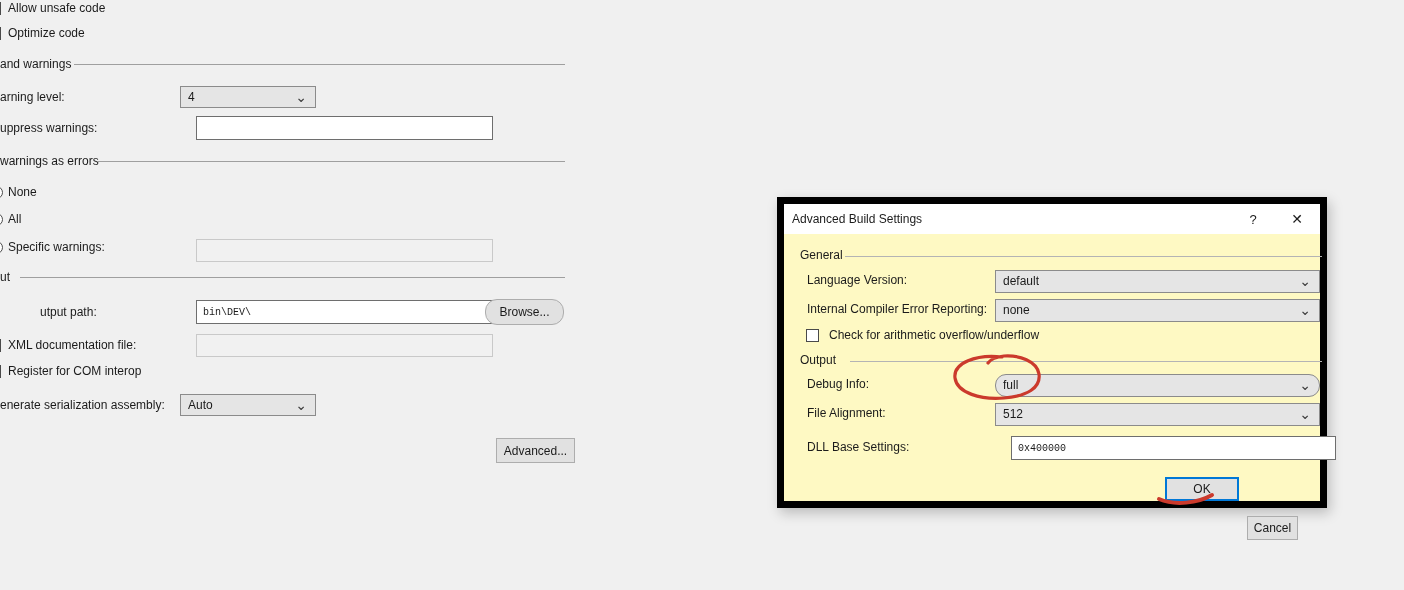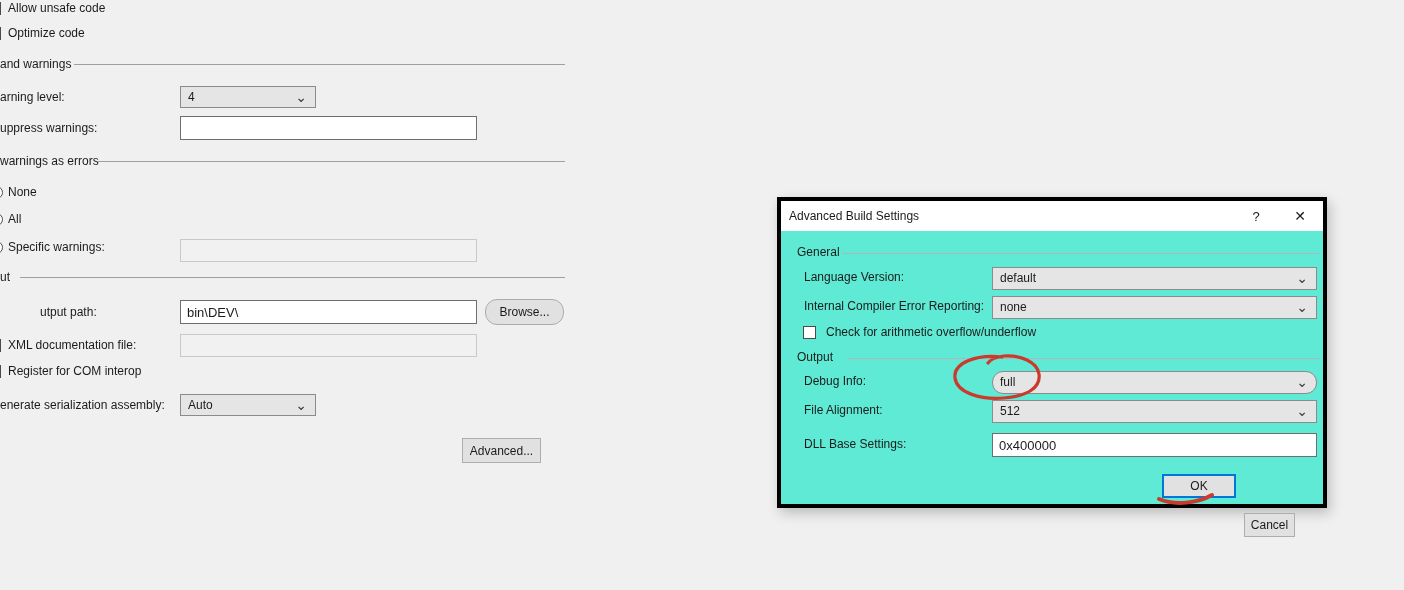--- a/index.html
+++ b/index.html
@@ -12,22 +12,22 @@
   .build-page { position:absolute; left:0; top:0; width:600px; height:590px; }
   .lbl { position:absolute; white-space:nowrap; line-height:15px; }
   .rule { position:absolute; height:1px; background:#9f9f9f; }
   .cb-frag { position:absolute; width:13px; height:13px; background:#fff; border:1px solid #4a4a4a; }
   .rad-frag { position:absolute; width:13px; height:13px; background:#fff; border:1px solid #4a4a4a; border-radius:50%; }
 
   .combo { position:absolute; background:#e5e5e5; border:1px solid #8b8b8b; }
   .combo .val { position:absolute; left:7px; top:3px; line-height:15px; }
   .combo .chev { position:absolute; right:8px; top:1px; font-size:14px; color:#3c3c3c; line-height:18px; }
 
-  .tbox { position:absolute; background:#fff; border:1px solid #6e6e6e; font-family:Liberation Sans, sans-serif;
-          font-size:13px; color:#1b1b1b; padding:0 6px; }
+  .tbox { position:absolute; background:#fff; border:1px solid #6e6e6e; font-family:Liberation Mono, monospace;
+          font-size:10px; color:#1b1b1b; padding:0 6px;margin-left:16px; }
   .tbox.disabled { background:#f1f1f1; border:1px solid #c9c9c9; }
 
   .btn { position:absolute; background:#e1e1e1; border:1px solid #adadad; font-family:"Liberation Sans",sans-serif;
          font-size:12px; color:#1b1b1b; text-align:center; display:flex; align-items:center; justify-content:center; }
 
   
   .cb-unsafe   { left:-12px; top:2px; }
   .l-unsafe    { left:8px;  top:1px; }
   .cb-optimize { left:-12px; top:27px; }
   .l-optimize  { left:8px;  top:26px; }
@@ -51,25 +51,25 @@
   .l-outpath   { left:0;    top:305px;margin-left:40px; }
   .in-outpath  { left:180px; top:300px; width:297px; height:24px; }
   .btn-browse  { left:485px; top:299px; width:79px; height:26px;border-radius:12px; }
   .l-xmldoc    { left:8px;  top:338px; }
   .cb-xmldoc   { left:-12px; top:339px; }
   .in-xmldoc   { left:180px; top:334px; width:297px; height:23px; }
   .l-com       { left:8px;  top:364px; }
   .cb-com      { left:-12px; top:365px; }
   .l-serial    { left:0;    top:398px; }
   .combo-serial { left:180px; top:394px; width:136px; height:22px;text-align:center; }
-  .btn-advanced { left:462px; top:438px; width:79px; height:25px; }
+  .btn-advanced { left:496px; top:438px; width:79px; height:25px; }
 
   
   .dialog { position:absolute; left:777px; top:197px; width:550px; height:311px;
-            background:#5eead4; border:4px solid #000000;
+            background:#fef9c3; border:7px solid #000000;
             box-shadow:3px 5px 12px rgba(0,0,0,0.22); }
   .titlebar { position:absolute; left:0; top:0; width:100%; height:30px; background:#ffffff; }
   .titlebar .title { position:absolute; left:8px; top:8px; line-height:15px; }
   .tb-btn { position:absolute; top:0; width:34px; height:30px; display:flex; align-items:center;
             justify-content:center; font-size:13px; color:#1b1b1b; }
   .tb-help  { right:50px; }
   .tb-close { right:6px; font-size:14px; }
 
   .dlg-rule { position:absolute; height:1px; background:#b4b4b4; }
   .g-general { left:16px; top:44px; }

